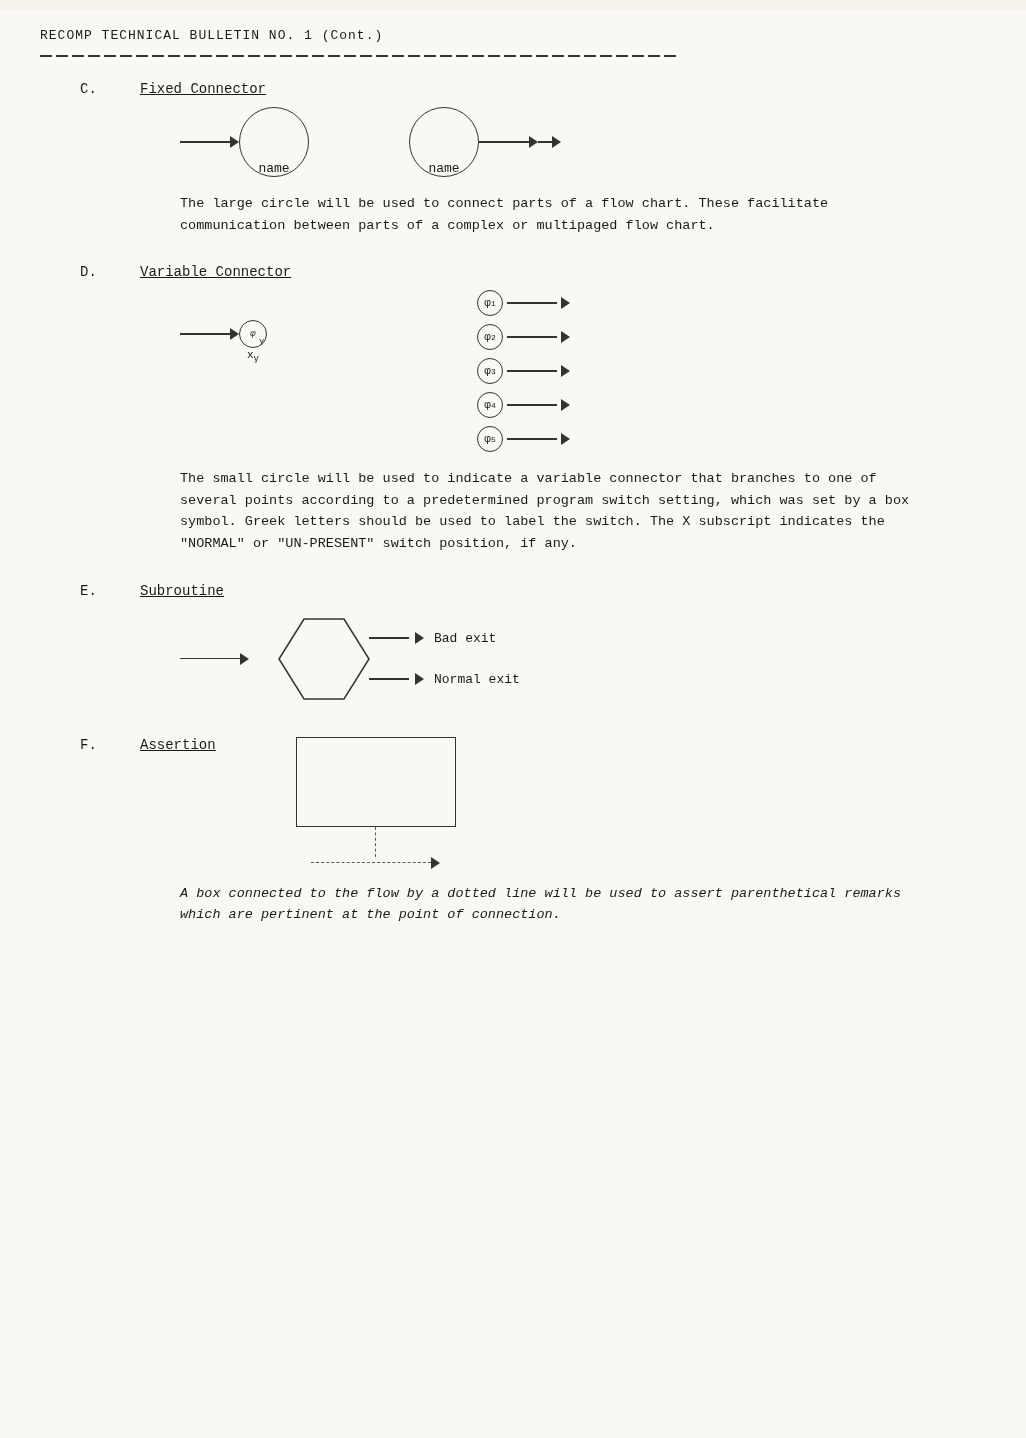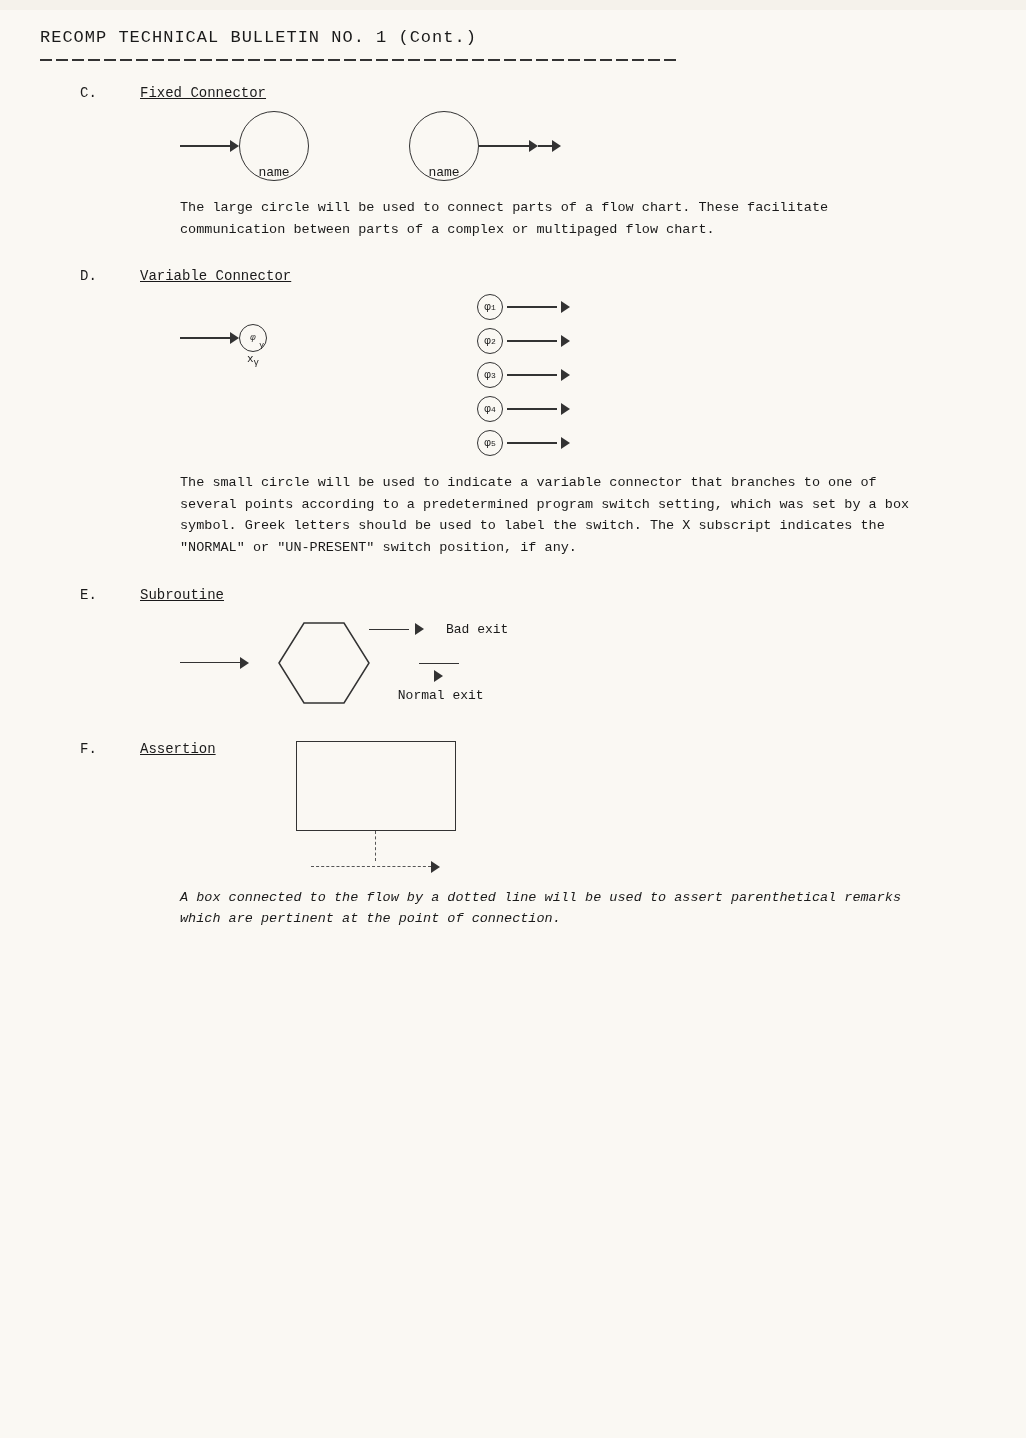--- a/index.html
+++ b/index.html
@@ -14,21 +14,21 @@
     }
 
     .page {
       width: 1026px;
       min-height: 1438px;
       background: #faf8f3;
       padding: 18px 40px 40px 40px;
     }
 
     .header {
-      font-size: 17px;
+      font-size: 13px;
       font-family: 'Courier New', monospace;
       letter-spacing: 1px;
       margin-bottom: 8px;
     }
 
     .divider-row {
       display: flex;
       align-items: center;
       margin-bottom: 20px;
       overflow: hidden;
@@ -309,26 +309,26 @@
 
       <svg width="130" height="100" viewBox="0 0 130 100">
         <polygon points="30,50 55,10 95,10 120,50 95,90 55,90" fill="none" stroke="#333" stroke-width="1.5"></polygon>
       </svg>
 
       <div style="display:flex; flex-direction:column; gap:26px; margin-left:-10px;">
 
         <div style="display:flex; align-items:center; gap:6px;">
           <div style="width:40px; height:1.5px; background:#333; margin-top:0px;"></div>
           <div style="width:0; height:0; border-top:6px solid transparent; border-bottom:6px solid transparent; border-left:9px solid #333;"></div>
-          <div style="font-family:'Courier New', monospace; font-size:13px; margin-left:16px;">
+          <div style="font-family:'Courier New', monospace; font-size:13px; margin-left:4px;">
             <span>Bad exit</span>
           </div>
         </div>
 
-        <div style="display:flex; align-items:center; gap:6px;flex-direction:column;">
+        <div style="display:flex; align-items:center; gap:6px;">
           <div style="width:40px; height:1.5px; background:#333;"></div>
           <div style="width:0; height:0; border-top:6px solid transparent; border-bottom:6px solid transparent; border-left:9px solid #333;"></div>
           <div style="font-family:'Courier New', monospace; font-size:13px; margin-left:4px;">
             <span>Normal exit</span>
           </div>
         </div>
       </div>
     </div>
 
   </div>

